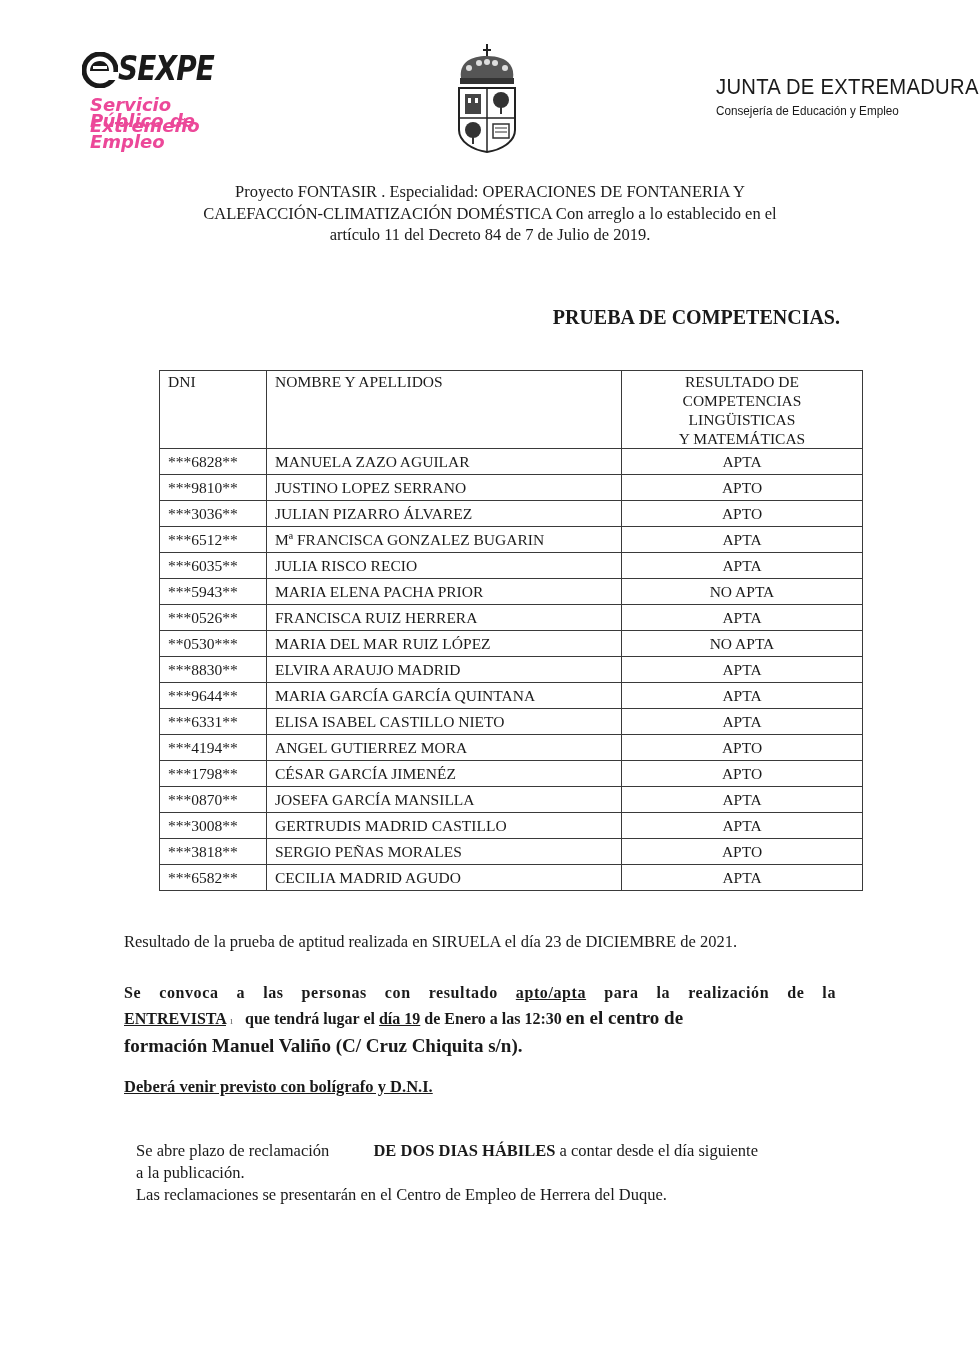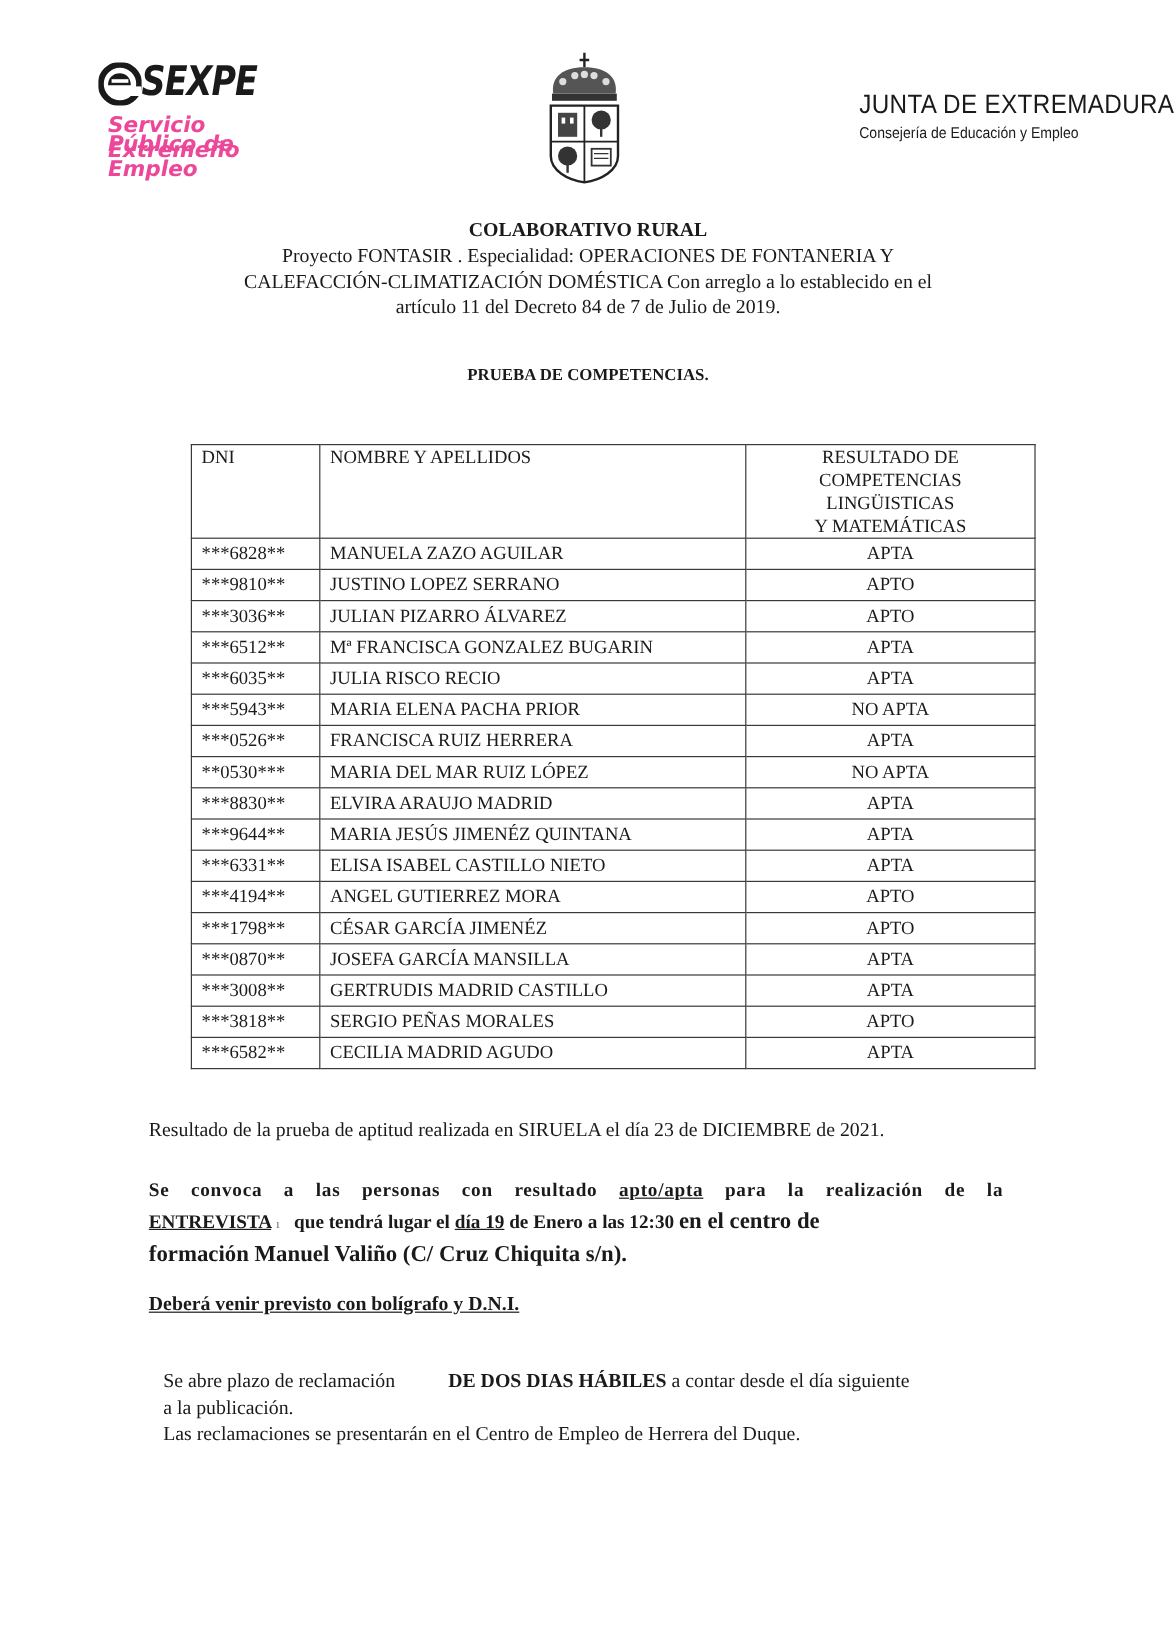--- a/index.html
+++ b/index.html
@@ -17,21 +17,21 @@
     .crest { left: 455px; top: 42px; width: 64px; height: 112px; }
 
     .junta { left: 716px; top: 74px; width: 240px; }
     .junta-title { font-family: "Liberation Sans", sans-serif; font-size: 22px; color: #1a1a1a; letter-spacing: 0.3px; transform: scaleX(0.92); transform-origin: left; white-space: nowrap; }
     .junta-sub { font-family: "Liberation Sans", sans-serif; font-size: 13px; color: #1a1a1a; margin-top: 3px; transform: scaleX(0.9); transform-origin: left; white-space: nowrap; }
 
     
     .title-block { left: 140px; top: 181px; width: 700px; text-align: center; }
     .title-main { font-weight: bold; font-size: 16.5px; line-height: 21px; }
     .title-body { font-size: 16.5px; line-height: 21.5px; }
-    .section-title { left: 140px; top: 306px; width: 700px; text-align: center; font-weight: bold; font-size: 14px; }
+    .section-title { left: 140px; top: 306px; width: 700px; text-align: right; font-weight: bold; font-size: 20px; }
 
     
     .results-table { position: absolute; left: 159px; top: 370px; width: 704px; border-collapse: collapse; font-size: 15.5px; border-radius: 20px; }
     .results-table td, .results-table th { border: 1.2px solid #3a3a3a; padding: 0 8px; vertical-align: top; font-weight: normal; }
     .results-table th { height: 55px; padding-top: 1px; text-align: left; line-height: 19px; }
     .results-table th.res { text-align: center; }
     .results-table td { height: 25px; line-height: 25px; }
     .results-table td.res { text-align: center; }
     .col-dni { width: 90px; }
     .col-name { width: 338px; }
@@ -85,21 +85,20 @@
   <line x1="40" y1="86" x2="52" y2="86" stroke="#333"></line>
     <line x1="40" y1="90" x2="52" y2="90" stroke="#333"></line>
 </svg>
 
 <div class="abs junta">
   <div class="junta-title">JUNTA DE EXTREMADURA</div>
   <div class="junta-sub">Consejería de Educación y Empleo</div>
 </div>
 
 <div class="abs title-block">
-  <div class="title-main">COLABORATIVO RURAL</div>
   <div class="title-body">Proyecto FONTASIR . Especialidad: OPERACIONES DE FONTANERIA Y</div>
   <div class="title-body">CALEFACCIÓN-CLIMATIZACIÓN DOMÉSTICA Con arreglo a lo establecido en el</div>
   <div class="title-body">artículo 11 del Decreto 84 de 7 de Julio de 2019.</div>
 </div>
 
 <div class="abs section-title">PRUEBA DE COMPETENCIAS.</div>
 
 <table class="results-table">
   <thead>
     <tr>
@@ -153,21 +152,21 @@
         <td>MARIA DEL MAR RUIZ LÓPEZ</td>
         <td class="res">NO APTA</td>
       </tr>
     <tr>
         <td>***8830**</td>
         <td>ELVIRA ARAUJO MADRID</td>
         <td class="res">APTA</td>
       </tr>
     <tr>
         <td>***9644**</td>
-        <td>MARIA JESÚS JIMENÉZ QUINTANA</td>
+        <td>MARIA GARCÍA GARCÍA QUINTANA</td>
         <td class="res">APTA</td>
       </tr>
     <tr>
         <td>***6331**</td>
         <td>ELISA ISABEL CASTILLO NIETO</td>
         <td class="res">APTA</td>
       </tr>
     <tr>
         <td>***4194**</td>
         <td>ANGEL GUTIERREZ MORA</td>

